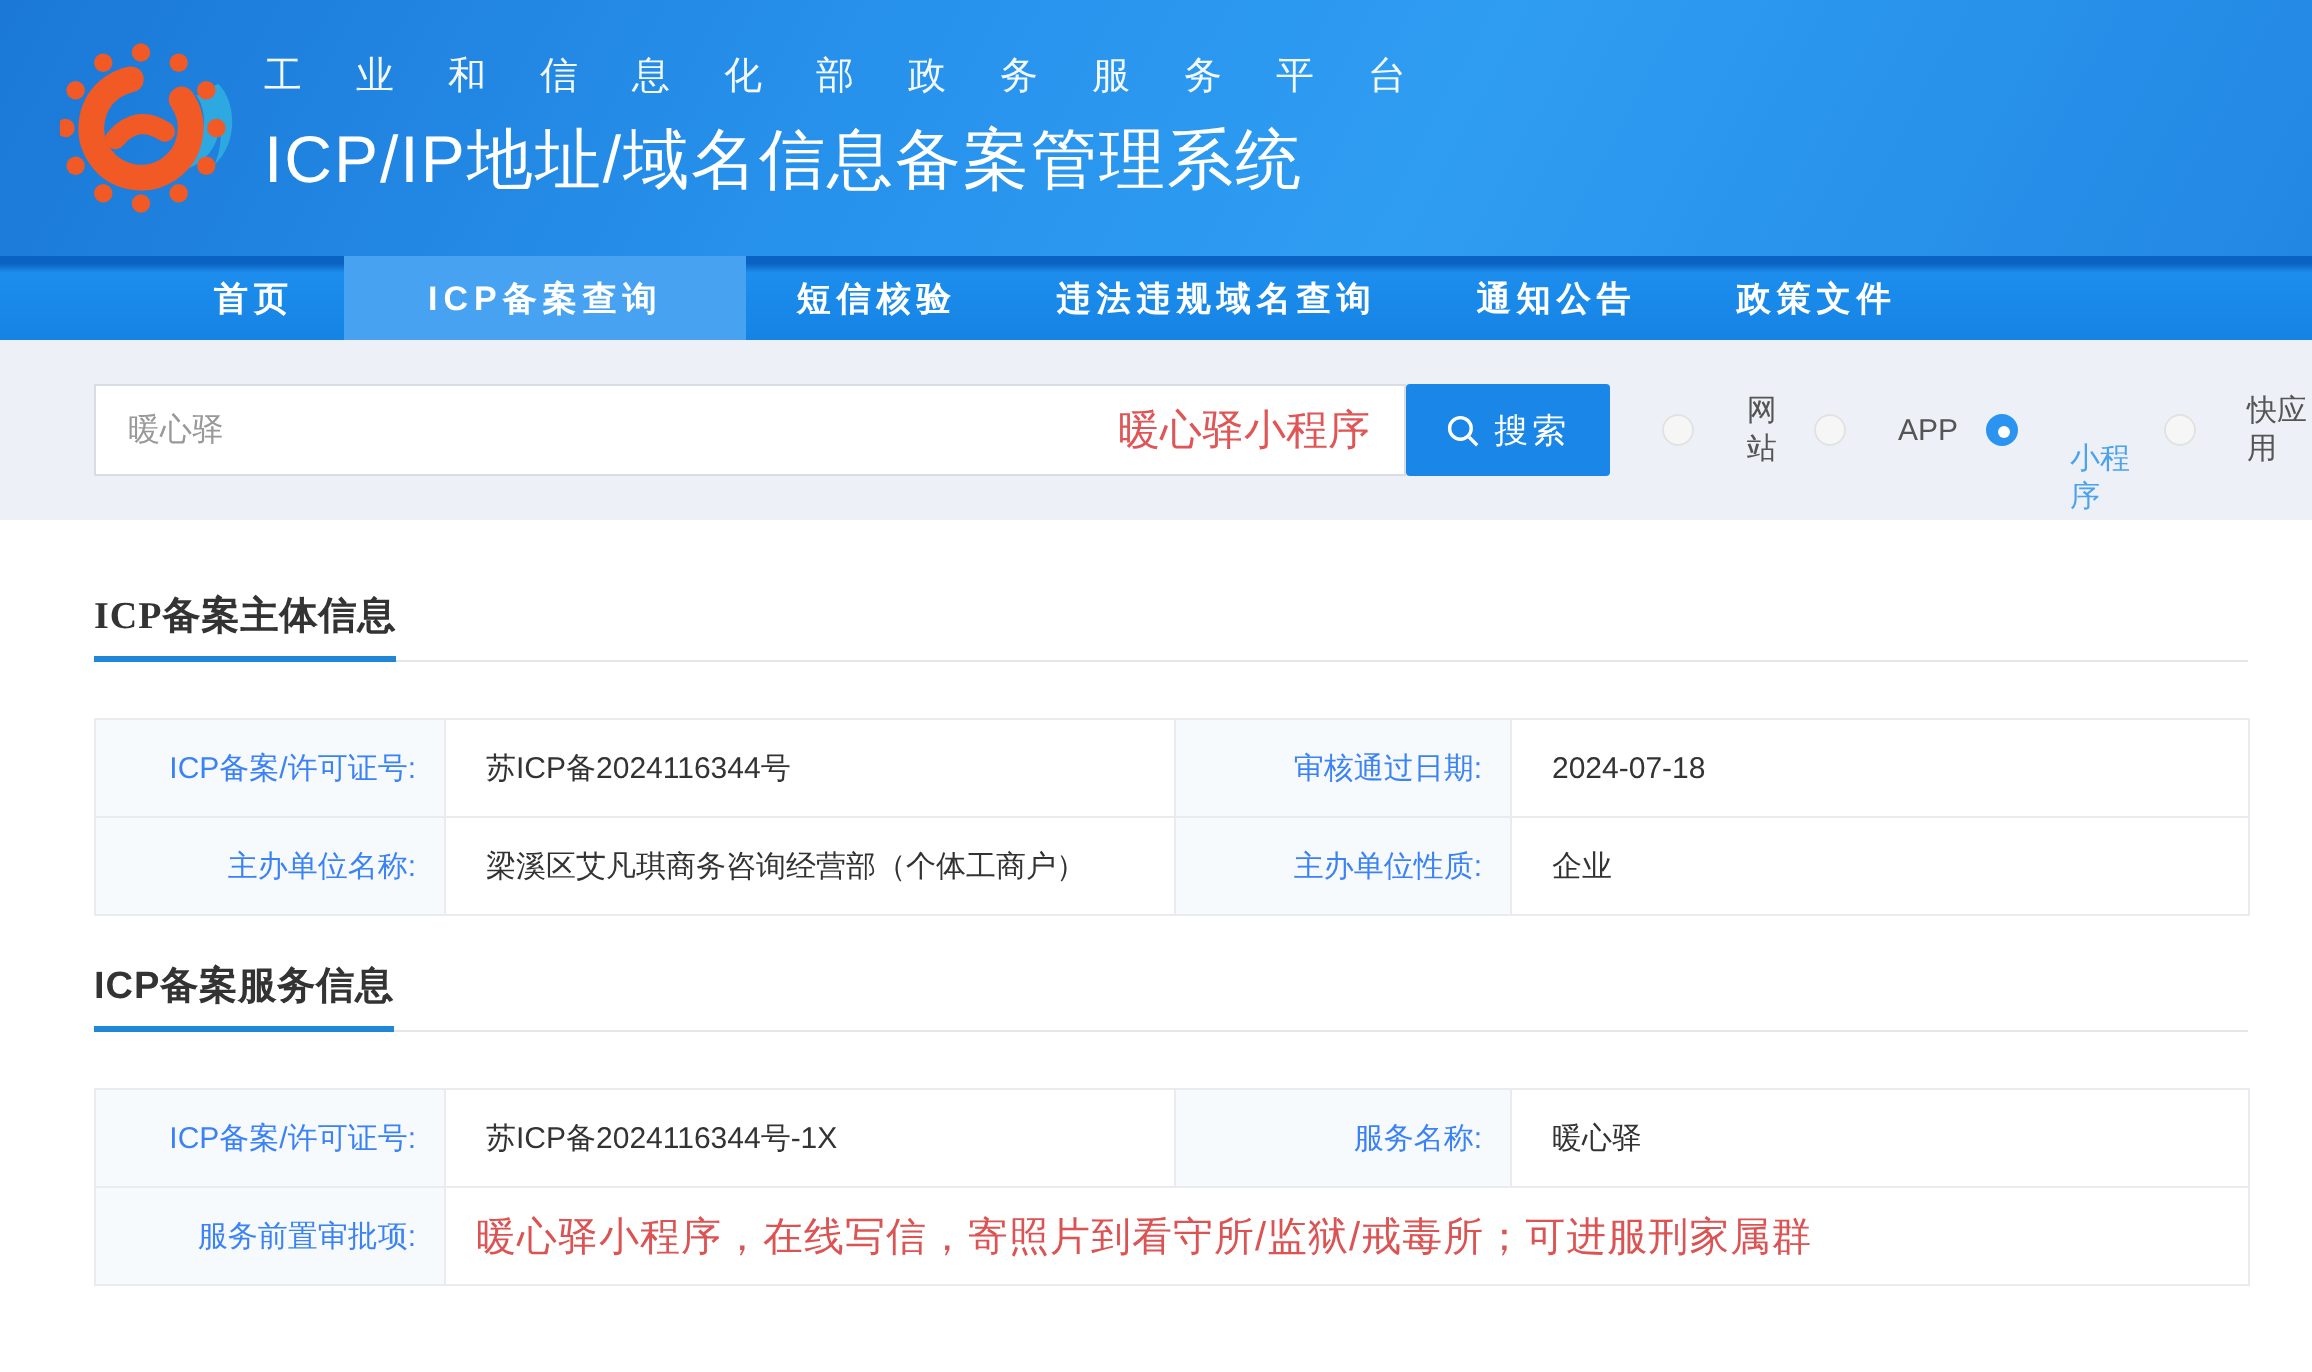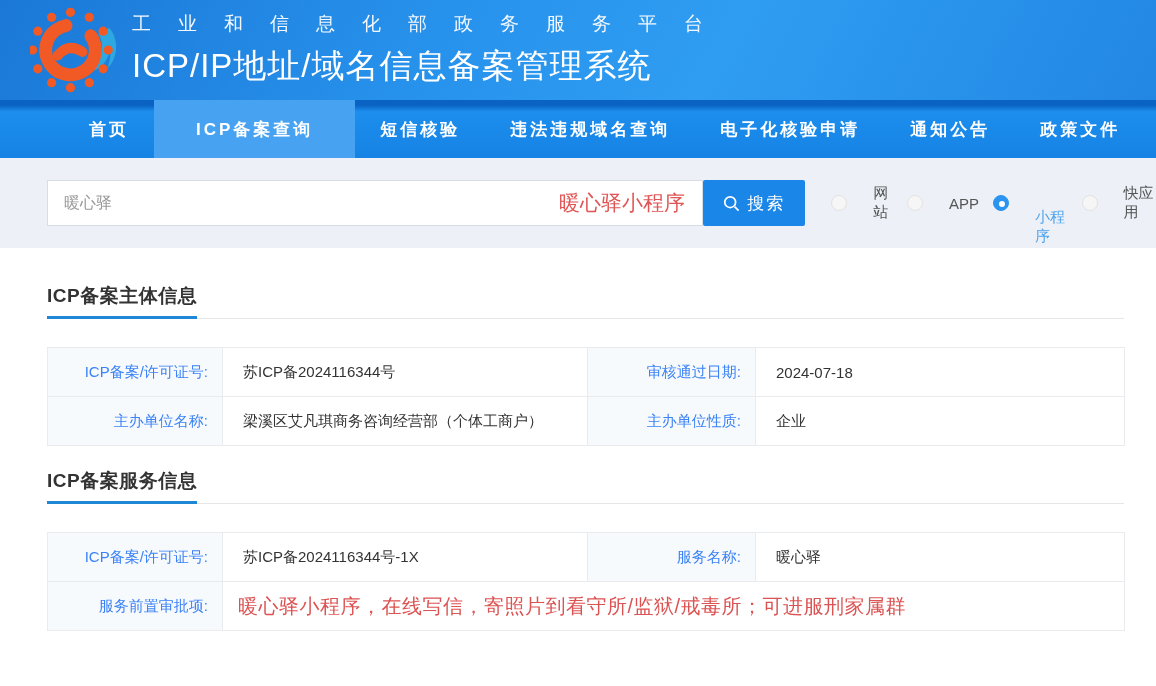--- a/index.html
+++ b/index.html
@@ -3,36 +3,36 @@
 <meta charset="utf-8">
 <style>
   * { margin:0; padding:0; box-sizing:border-box; }
   body {
     width:1156px; height:686px; overflow:hidden;
     font-family:"Liberation Sans","DejaVu Sans",sans-serif;
     background:#ffffff;
   }
   
   .header {
-    height:100px;
+    height:128px;
     background:linear-gradient(118deg,#1b78d6 0%,#2792ec 38%,#2f9df2 62%,#2287e3 100%);
     display:flex; align-items:center; padding-left:30px;
   }
   .logo { width:92px; height:98px; flex:0 0 auto; }
   .header-text { margin-left:10px; color:#fff; }
   .header-subtitle {
     font-size:19px; letter-spacing:27px; white-space:nowrap;
     margin-bottom:7px; font-weight:400; color:#f3f8ff;
   }
   .header-title { font-size:33px; font-weight:400; letter-spacing:1px; }
   
   .nav {
-    height:58px;
+    height:42px;
     background:linear-gradient(180deg,#0a63c2 0%,#0a63c2 9%,#1d8eee 20%,#1583e3 100%);
-    display:flex; align-items:stretch; padding-left:64px;
+    display:flex; align-items:stretch; padding-left:82px;
   }
   .nav-item {
     display:flex; align-items:center; padding:0 25px;
     color:#ffffff; font-size:17px; font-weight:bold; letter-spacing:3px;
     cursor:pointer; white-space:nowrap;
   }
   .nav-item.active { background:#47a3f2; padding:0 42px; }
   
   .search-section {
     height:90px; background:#edf1f7;
@@ -63,21 +63,21 @@
   .radio-item.selected .radio-dot { background:#2b93f0; border-color:#2b93f0; position:relative; }
   .radio-item.selected .radio-dot::after {
     content:""; position:absolute; left:5px; top:5px;
     width:6px; height:6px; border-radius:50%; background:#fff;
   }
   .radio-label { margin-left:8px; font-size:15px; color:#555; }
   .radio-item.selected .radio-label { color:#4da2ee;margin-top:48px; }
   
   .content { padding:0 32px 0 47px; background:#fff; }
   .section-title-wrap { border-bottom:1px solid #e6e6e6; }
-  .wrap-1 { margin-top:35px; }
+  .wrap-1 { margin-top:35px;font-family:Liberation Serif, serif; }
   .wrap-2 { margin-top:22px; }
   .section-title {
     display:inline-block; font-size:19px; font-weight:bold; color:#333;
     padding-bottom:7px; border-bottom:3px solid #2086d6; margin-bottom:-1px;
     letter-spacing:0.5px;
   }
   .info-table {
     width:1077px; border-collapse:collapse; table-layout:fixed; margin-top:28px;
   }
   .info-table td { border:1px solid #e9ebee; height:49px; font-size:15px; }
@@ -115,21 +115,20 @@
     <div class="header-subtitle">工业和信息化部政务服务平台</div>
     <div class="header-title">ICP/IP地址/域名信息备案管理系统</div>
   </div>
 </div>
 
 <div class="nav">
   <div class="nav-item">首页</div>
   <div class="nav-item active">ICP备案查询</div>
   <div class="nav-item">短信核验</div>
   <div class="nav-item">违法违规域名查询</div>
-  <div class="nav-item">电子化核验申请</div>
   <div class="nav-item">通知公告</div>
   <div class="nav-item">政策文件</div>
 </div>
 
 <div class="search-section">
   <div class="search-box">
     <input class="search-input" type="text" value="暖心驿" style="">
     <span class="search-annotation">暖心驿小程序</span>
   </div>
   <button class="search-button">

